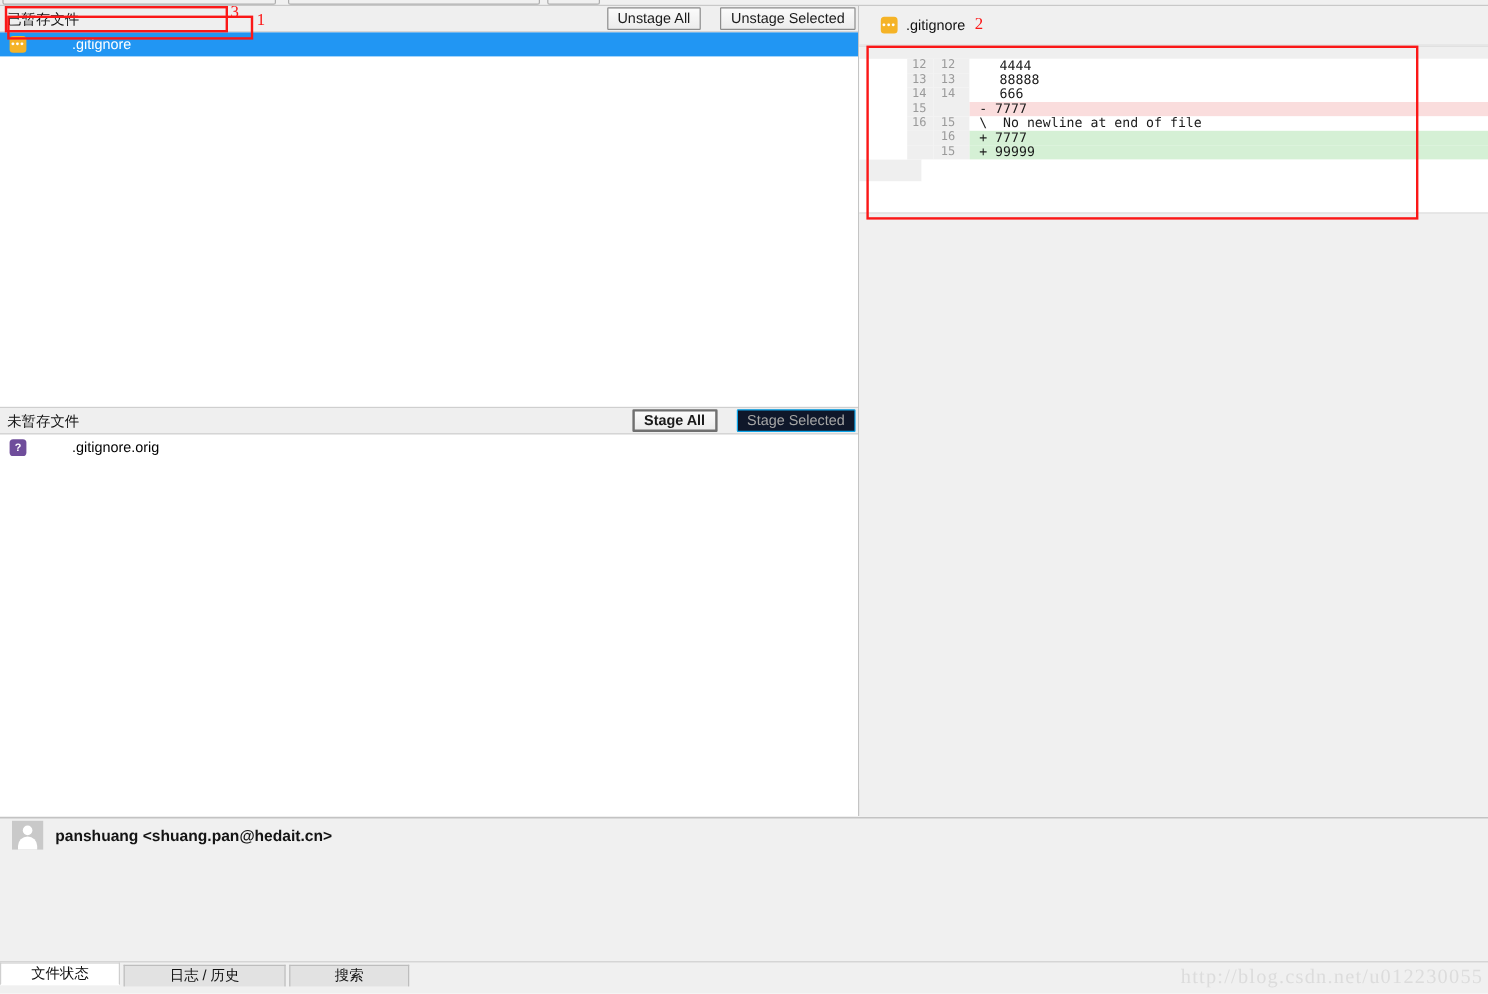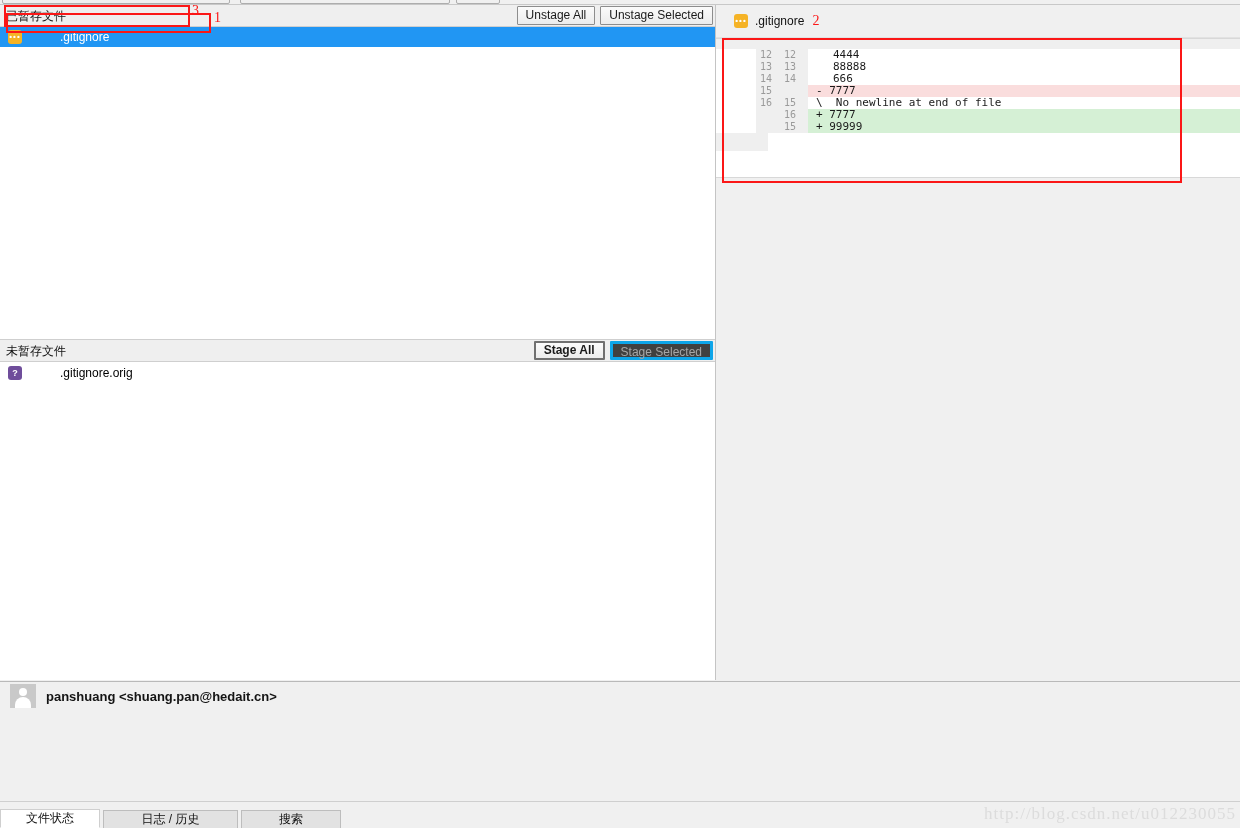--- a/index.html
+++ b/index.html
@@ -45,21 +45,21 @@
   }
   .panel-head .title {
     padding-left: 6px;
     font-size: 12px;
     color: #111;
     line-height: 22px;
     font-family: Liberation Serif, serif;
   }
   .panel-head .btns {
     position: absolute; right: 2px; top: 1px;
-    display: flex; gap: 5px;
+    display: flex; gap: 16px;
   }
   .hbtn {
     height: 19px;
     min-width: 58px;
     padding: 0 8px;
     font-size: 12px;
     line-height: 17px;
     background: linear-gradient(#fbfbfb, #ececec);
     border: 1px solid #8d8d8d;
     color: #1a1a1a;
@@ -67,22 +67,22 @@
     cursor: pointer;
     font-family: "Liberation Sans", sans-serif;
   }
   .hbtn.default {
     font-weight: bold;
     border: 2px solid #707070;
     line-height: 15px;
   }
   .hbtn.disabled {
     color: #a6a6a6;
-    border: 3px solid #0ea5e9;
-    background: #404040;
+    border: 1px solid #0ea5e9;
+    background: #0f172a;
     cursor: default;
   }
   .file-row {
     position: relative;
     display: flex; align-items: center;
     height: 20px;
     padding-left: 8px;
     font-size: 12px;
     cursor: default;
   }
@@ -257,21 +257,21 @@
     background: #fff;
     flex: 0 0 auto;
   }
   .push-label { margin-left: 6px; font-size: 12px; color: #111; }
 
   .tabbar {
     position: absolute; left: 0; bottom: 0;
     width: 1240px; height: 27px;
     background: #f0f0f0;
     border-top: 1px solid #cfcfcf;
-    display: flex; align-items: flex-end;
+    display: flex; align-items: flex-start;
   }
   .tab {
     width: 100px;
     display: flex; align-items: center; justify-content: center;
     font-size: 12px;
     color: #111;
     cursor: pointer;
     background: #e2e2e2;
     border: 1px solid #bdbdbd;
     border-bottom: none;

